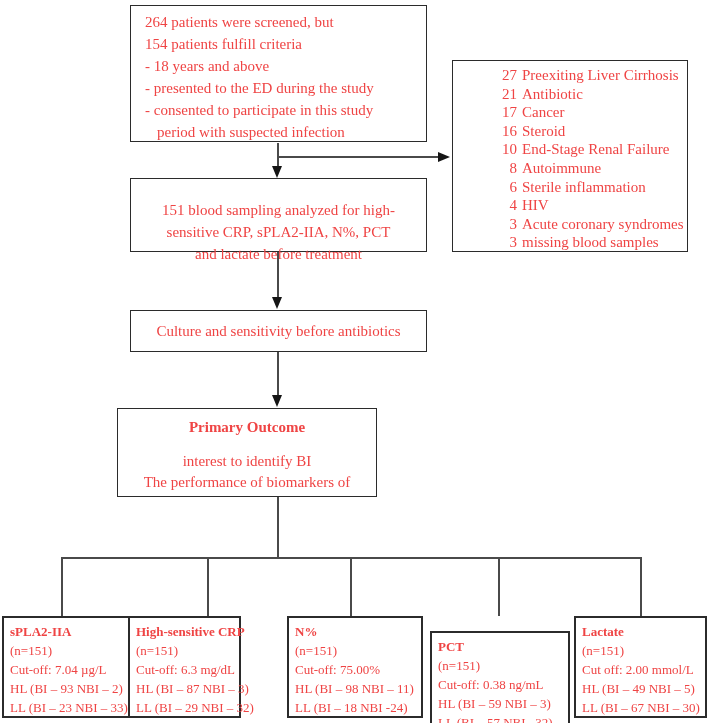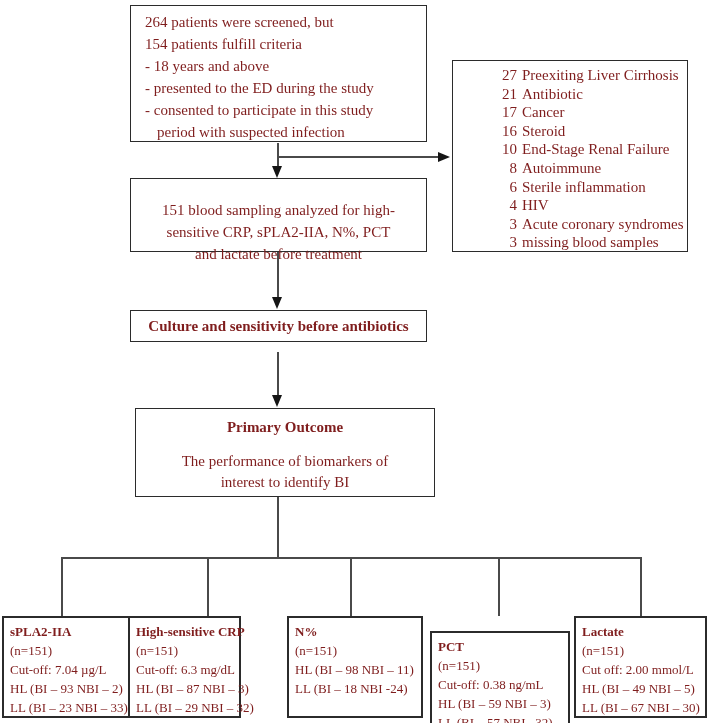--- a/index.html
+++ b/index.html
@@ -1,34 +1,34 @@
 <!DOCTYPE html>
 <html><head>
 <meta charset="utf-8">
 <style>
   html,body{margin:0;padding:0;background:#ffffff;}
   .canvas{
     position:relative;width:709px;height:723px;background:#ffffff;
-    font-family:"Liberation Serif","DejaVu Serif",serif;color:#7f1d1d;
+    font-family:"Liberation Serif","DejaVu Serif",serif;color:#ef4444;
     overflow:hidden;
   }
   .box{
     position:absolute;background:#ffffff;border:1.5px solid #2b2b2b;
     box-sizing:border-box;font-size:15px;line-height:22px;
   }
   .screen-box{left:130px;top:5px;width:297px;height:137px;padding:5px 6px 0 14px;}
   .screen-box .bline{white-space:nowrap;}
   .screen-box .indent{padding-left:12px;}
   .excl-box{left:452px;top:60px;width:236px;height:192px;padding:5px 4px 0 44px;line-height:18.6px;}
   .exrow{white-space:nowrap;}
   .exnum{display:inline-block;width:20px;text-align:right;}
   .exlabel{margin-left:5px;}
   .blood-box{left:130px;top:178px;width:297px;height:74px;padding-top:20px;text-align:center;}
-  .culture-box{left:130px;top:310px;width:297px;height:32px;display:flex;align-items:center;justify-content:center;text-align:center;font-weight:bold;}
-  .outcome-box{left:135px;top:408px;width:300px;height:89px;padding-top:8px;text-align:center;line-height:21px;}
+  .culture-box{left:130px;top:310px;width:297px;height:42px;display:flex;align-items:center;justify-content:center;text-align:center;}
+  .outcome-box{left:117px;top:408px;width:260px;height:89px;padding-top:8px;text-align:center;line-height:21px;}
   .outcome-title{font-weight:bold;margin-bottom:13px;}
   .bio-box{top:616px;height:102px;border-width:2px;font-size:13px;line-height:19px;padding:4px 2px 0 6px;}
   .bio-box div{white-space:nowrap;}
   .bio-title{font-weight:bold;}
   .bio-1{left:2px;width:138px;}
   .bio-2{left:128px;width:113px;}
   .bio-3{left:287px;width:136px;}
   .bio-4{left:430px;width:140px;margin-top:15px;}
   .bio-5{left:574px;width:133px;}
   .vline{position:absolute;width:1.5px;background:#4a4a4a;}
@@ -72,41 +72,42 @@
     <div>sensitive CRP, sPLA2-IIA, N%, PCT</div>
     <div>and lactate before treatment</div>
   </div>
 
   <div class="box culture-box">
     <div>Culture and sensitivity before antibiotics</div>
   </div>
 
   <div class="box outcome-box">
     <div class="outcome-title">Primary Outcome</div>
+    <div>interest to identify BI</div>
     <div>The performance of biomarkers of</div>
-    <div>interest to identify BI</div>
   </div>
 
   <div class="box bio-box bio-1">
     <div class="bio-title">sPLA2-IIA</div>
     <div>(n=151)</div>
     <div>Cut-off: 7.04 µg/L</div>
     <div>HL (BI – 93 NBI – 2)</div>
     <div>LL (BI – 23 NBI – 33)</div>
   </div>
   <div class="box bio-box bio-2">
     <div class="bio-title">High-sensitive CRP</div>
     <div>(n=151)</div>
     <div>Cut-off: 6.3 mg/dL</div>
     <div>HL (BI – 87 NBI – 3)</div>
     <div>LL (BI – 29 NBI – 32)</div>
   </div>
   <div class="box bio-box bio-3">
     <div class="bio-title">N%</div>
     <div>(n=151)</div>
+    <div>Cut-off: 75.00%</div>
     <div>HL (BI – 98 NBI – 11)</div>
     <div>LL (BI – 18 NBI -24)</div>
   </div>
   <div class="box bio-box bio-4">
     <div class="bio-title">PCT</div>
     <div>(n=151)</div>
     <div>Cut-off: 0.38 ng/mL</div>
     <div>HL (BI – 59 NBI – 3)</div>
     <div>LL (BI – 57 NBI –32)</div>
   </div>

